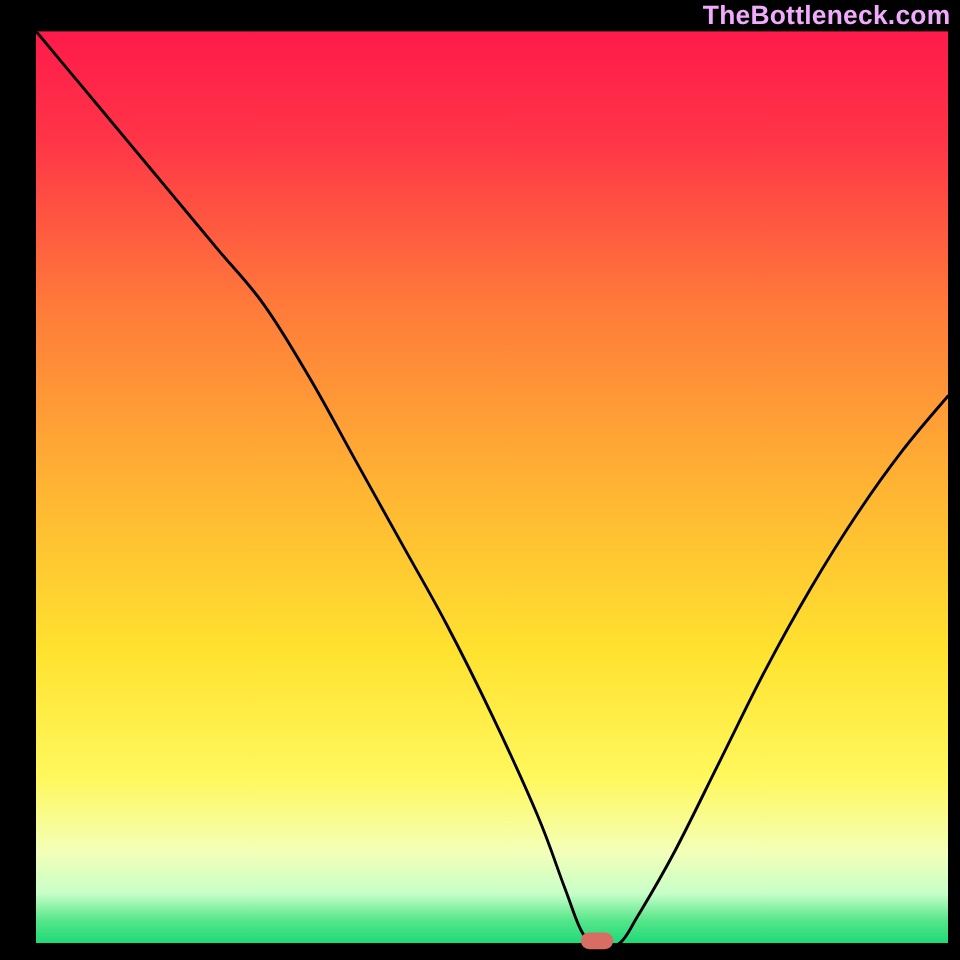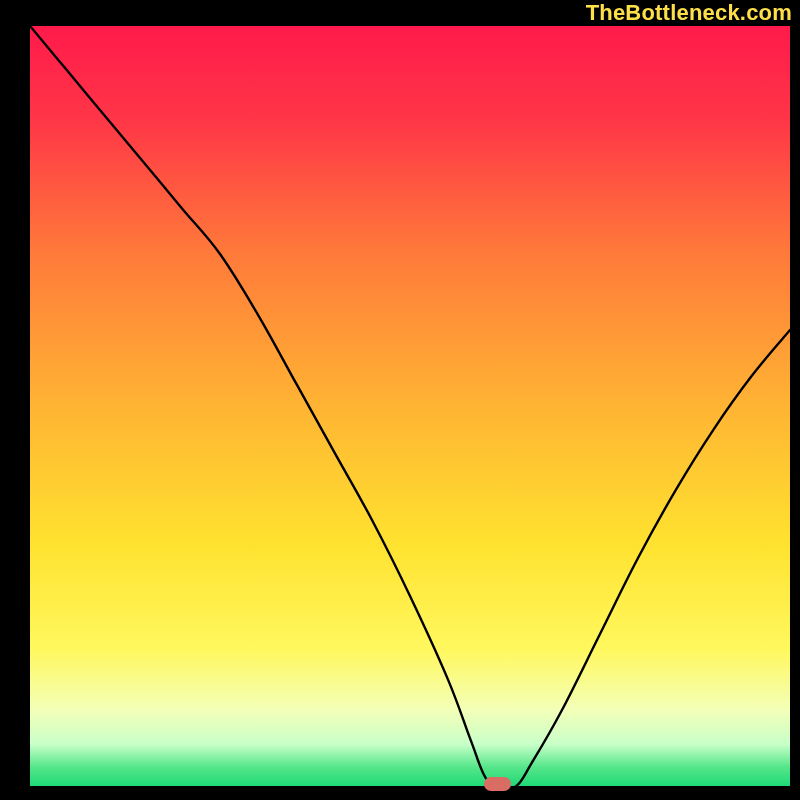--- a/index.html
+++ b/index.html
@@ -22,21 +22,21 @@
     position: absolute;
     box-sizing: border-box;
   }
   .watermark {
     position: absolute;
     top: 0;
     right: 8px;
     font-family: Arial, Helvetica, sans-serif;
     font-size: 22px;
     font-weight: 600;
-    color: #fde047;
+    color: #f0abfc;
     letter-spacing: 0.2px;
   }
   .optimal-marker {
     position: absolute;
     height: 14px;
     border-radius: 7px;
     background: #d96d63;
   }
   svg.curve {
     position: absolute;

